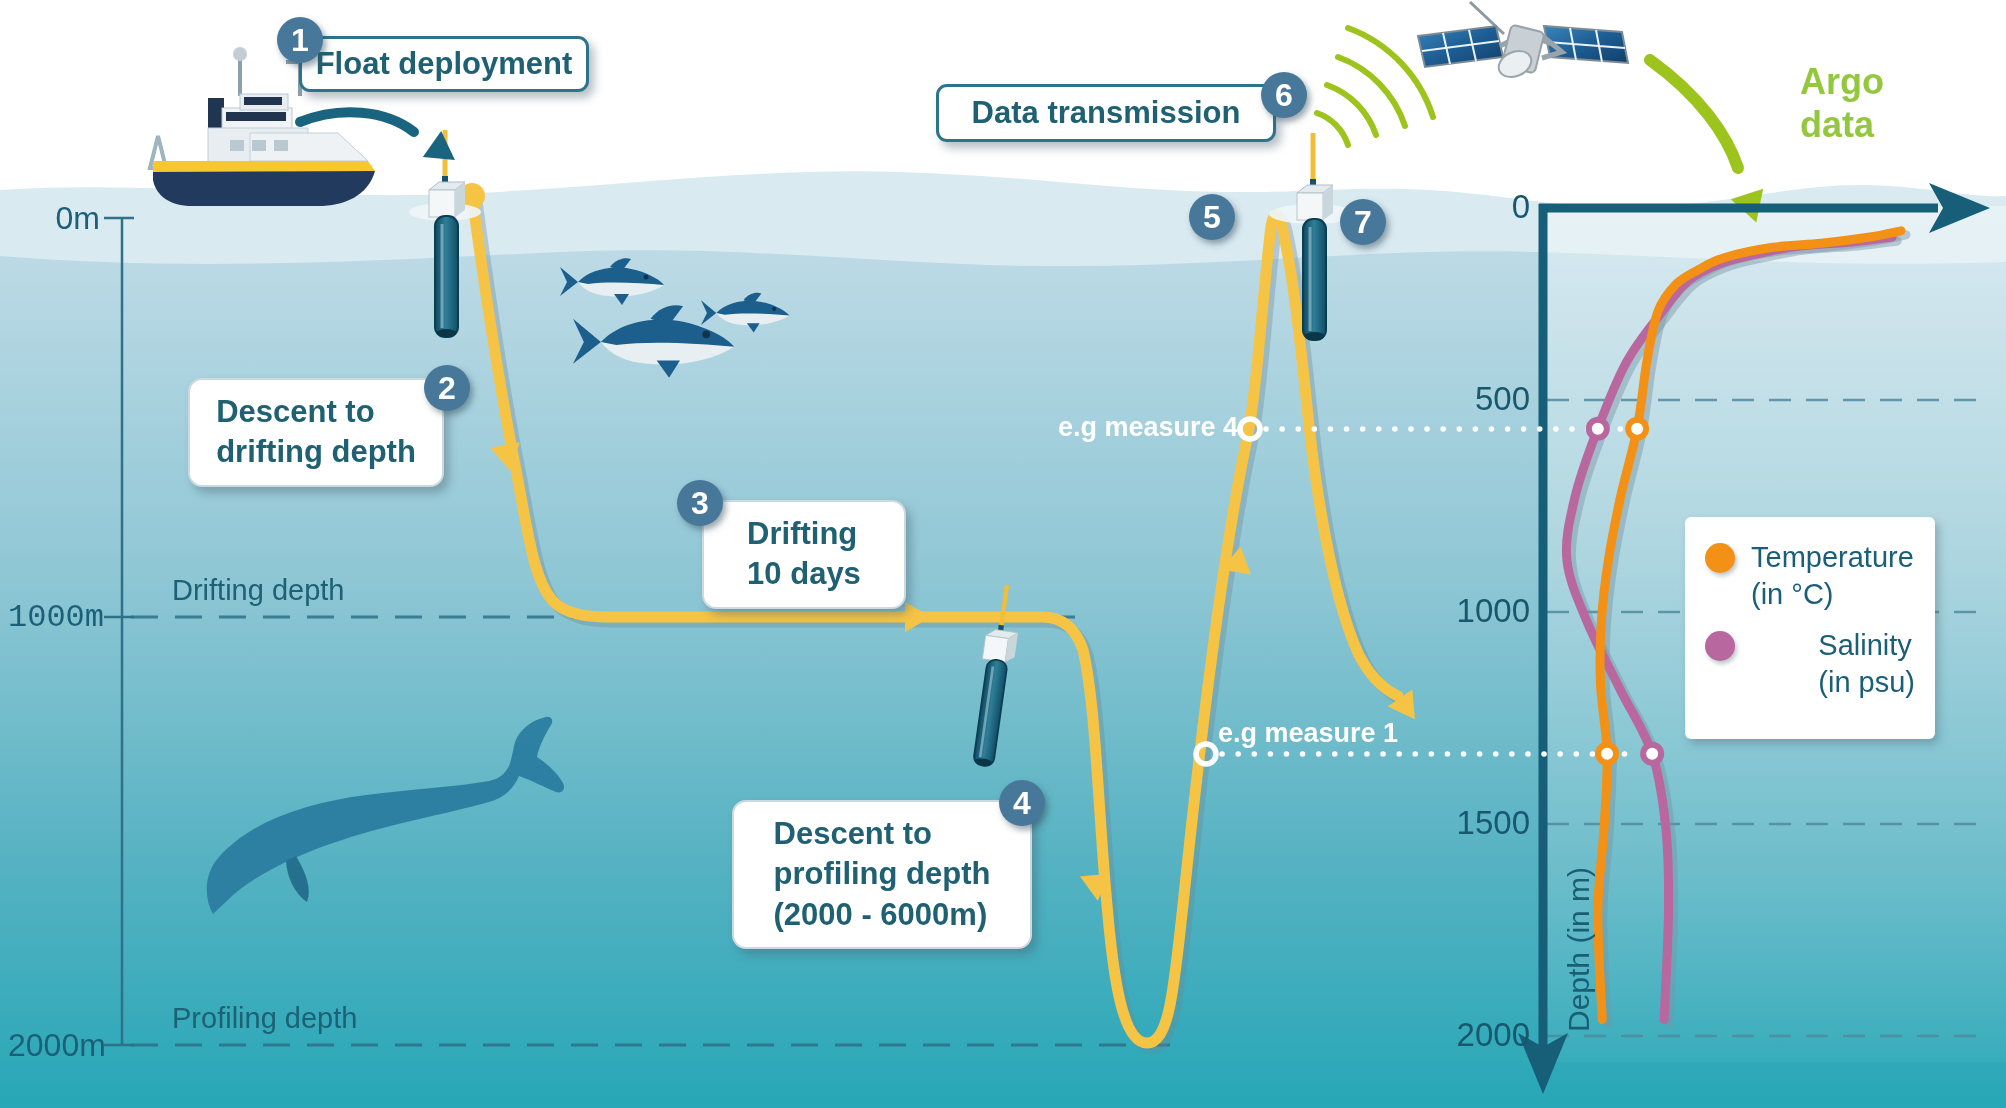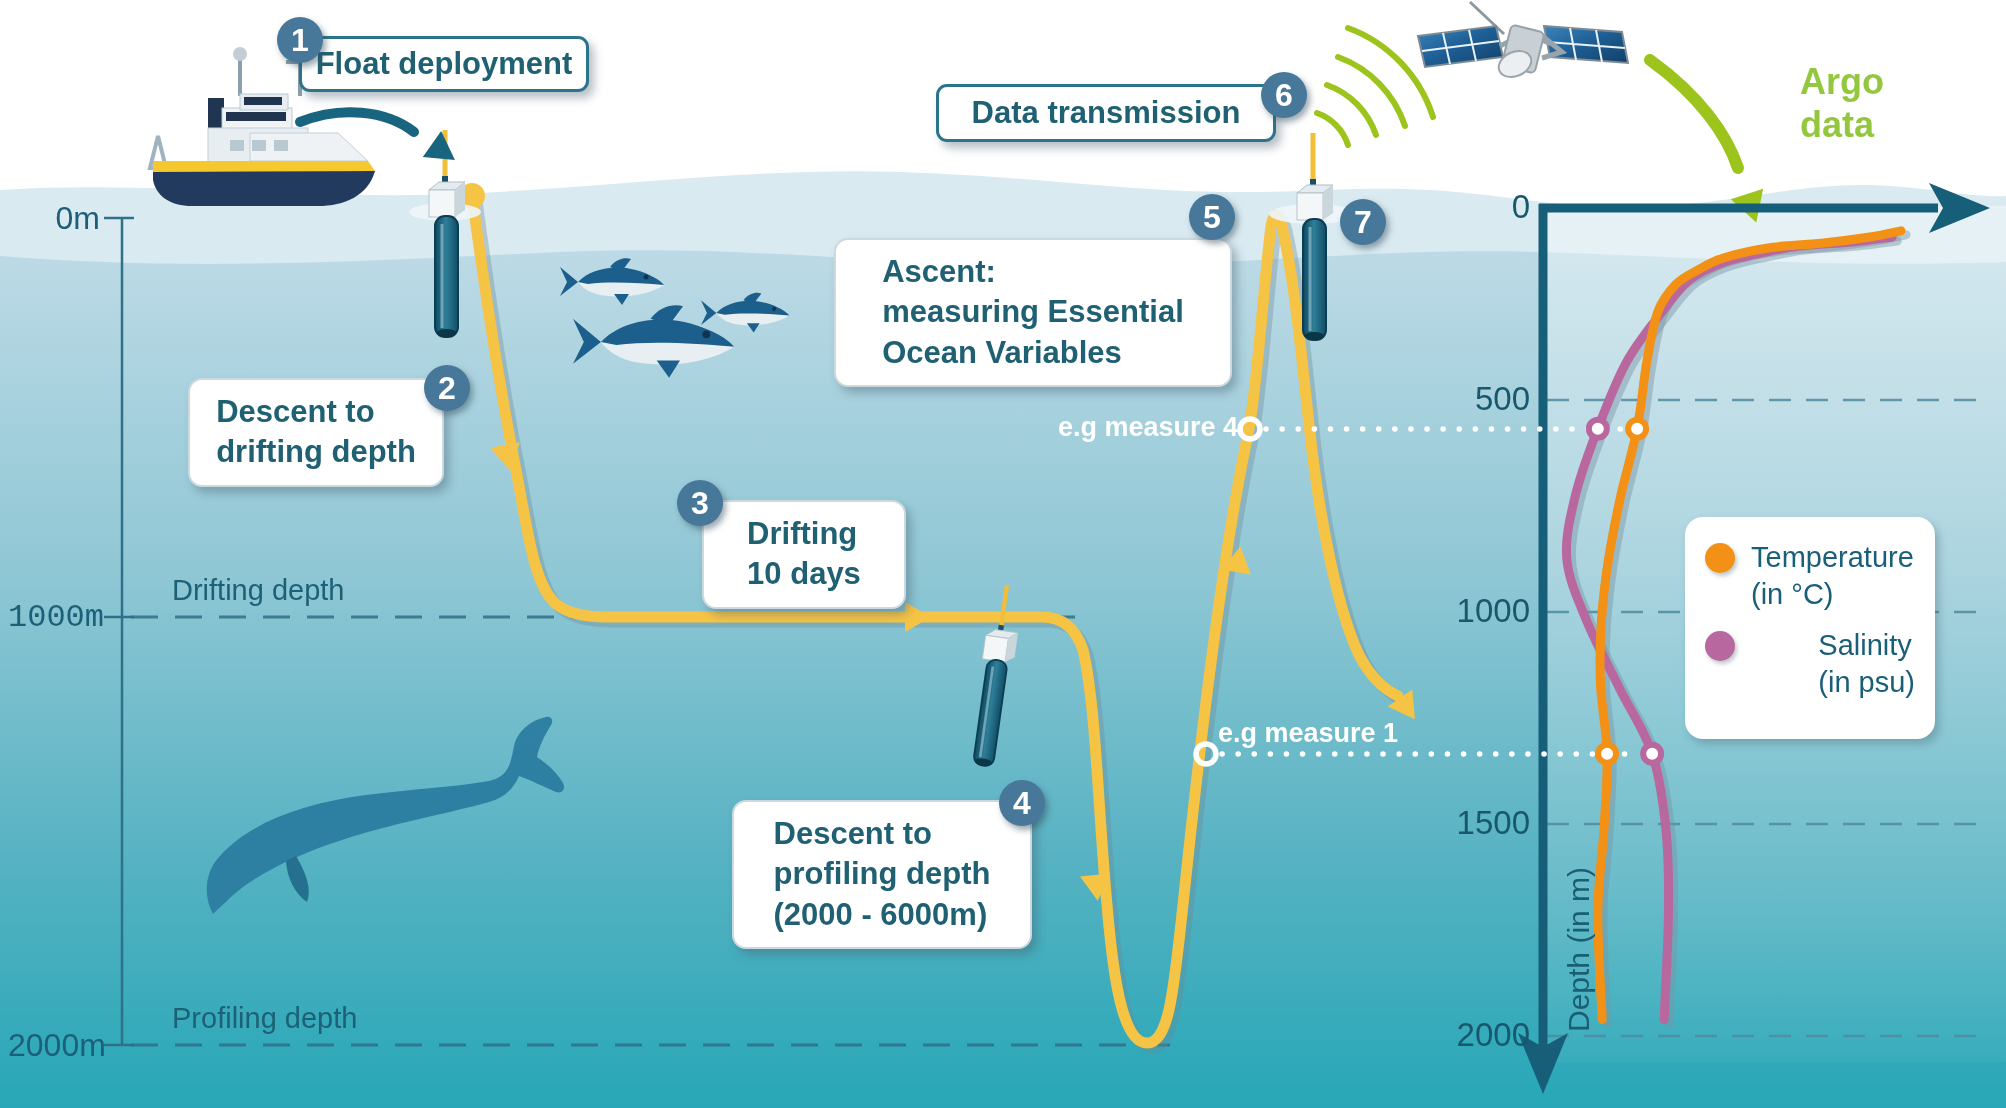--- a/index.html
+++ b/index.html
@@ -15,21 +15,21 @@
          color:#ffffff;font-weight:bold;font-size:32px;display:flex;align-items:center;
          justify-content:center;box-shadow:3px 4px 6px rgba(55,80,95,.5);z-index:6;}
   .lbl{position:absolute;color:#1d6176;font-size:29px;white-space:pre-line;}
   .depthlbl{position:absolute;color:#1c5f79;font-size:32px;width:92px;text-align:right;}
   .tick{position:absolute;color:#17586d;font-size:33px;width:84px;text-align:right;left:1446px;}
   .measure{position:absolute;color:#ffffff;font-weight:bold;font-size:27px;}
   .argo{position:absolute;left:1752px;top:60px;color:#93c83e;font-weight:bold;
         font-size:36px;line-height:1.2;white-space:pre-line;margin-left:48px;}
   .depth-axis-label{position:absolute;left:1562px;top:1032px;transform:rotate(-90deg);
         transform-origin:0 0;color:#1a5e73;font-size:30px;width:235px;}
-  .legend{position:absolute;left:1685px;top:517px;width:250px;background:#ffffff;border-radius:18px;
+  .legend{position:absolute;left:1685px;top:517px;width:250px;background:#ffffff;border-radius:6px;
         box-shadow:4px 5px 9px rgba(70,95,110,.35);padding:22px 20px;box-sizing:border-box;z-index:5;}
   .legend-row{display:flex;gap:16px;margin-bottom:14px;align-items:flex-start;}
   .legend-row:last-child{margin-bottom:16px;justify-content:space-between;}
   .dot{width:30px;height:30px;border-radius:50%;flex:0 0 auto;margin-top:4px;
        box-shadow:2px 3px 4px rgba(70,95,110,.35);}
   .legend-text{color:#1a5f78;font-size:29px;line-height:1.28;white-space:pre-line;}
   .credit{position:absolute;left:1560px;top:1056px;width:430px;text-align:right;color:#ffffff;
         font-family:"Liberation Serif",serif;font-size:32px;}
 </style>
 </head>
@@ -226,23 +226,20 @@
 </svg>
 
 <div class="box strong" style="left:299px;top:36px;width:290px;height:56px;padding:6px 8px;">Float deployment</div>
 <div class="box" style="left:188px;top:378px;width:256px;">Descent to
 drifting depth</div>
 <div class="box" style="left:702px;top:500px;width:204px;">Drifting
 10 days</div>
 <div class="box" style="left:732px;top:800px;width:300px;">Descent to
 profiling depth
 (2000 - 6000m)</div>
-<div class="box" style="left:834px;top:238px;width:398px;">Ascent:
-measuring Essential
-Ocean Variables</div>
 <div class="box strong" style="left:936px;top:84px;width:340px;height:58px;padding:6px 8px;">Data transmission</div>
 
 <div class="badge" style="left:277px;top:17px;">1</div>
 <div class="badge" style="left:424px;top:365px;">2</div>
 <div class="badge" style="left:677px;top:480px;">3</div>
 <div class="badge" style="left:999px;top:780px;">4</div>
 <div class="badge" style="left:1189px;top:194px;">5</div>
 <div class="badge" style="left:1261px;top:72px;">6</div>
 <div class="badge" style="left:1340px;top:199px;">7</div>
 

